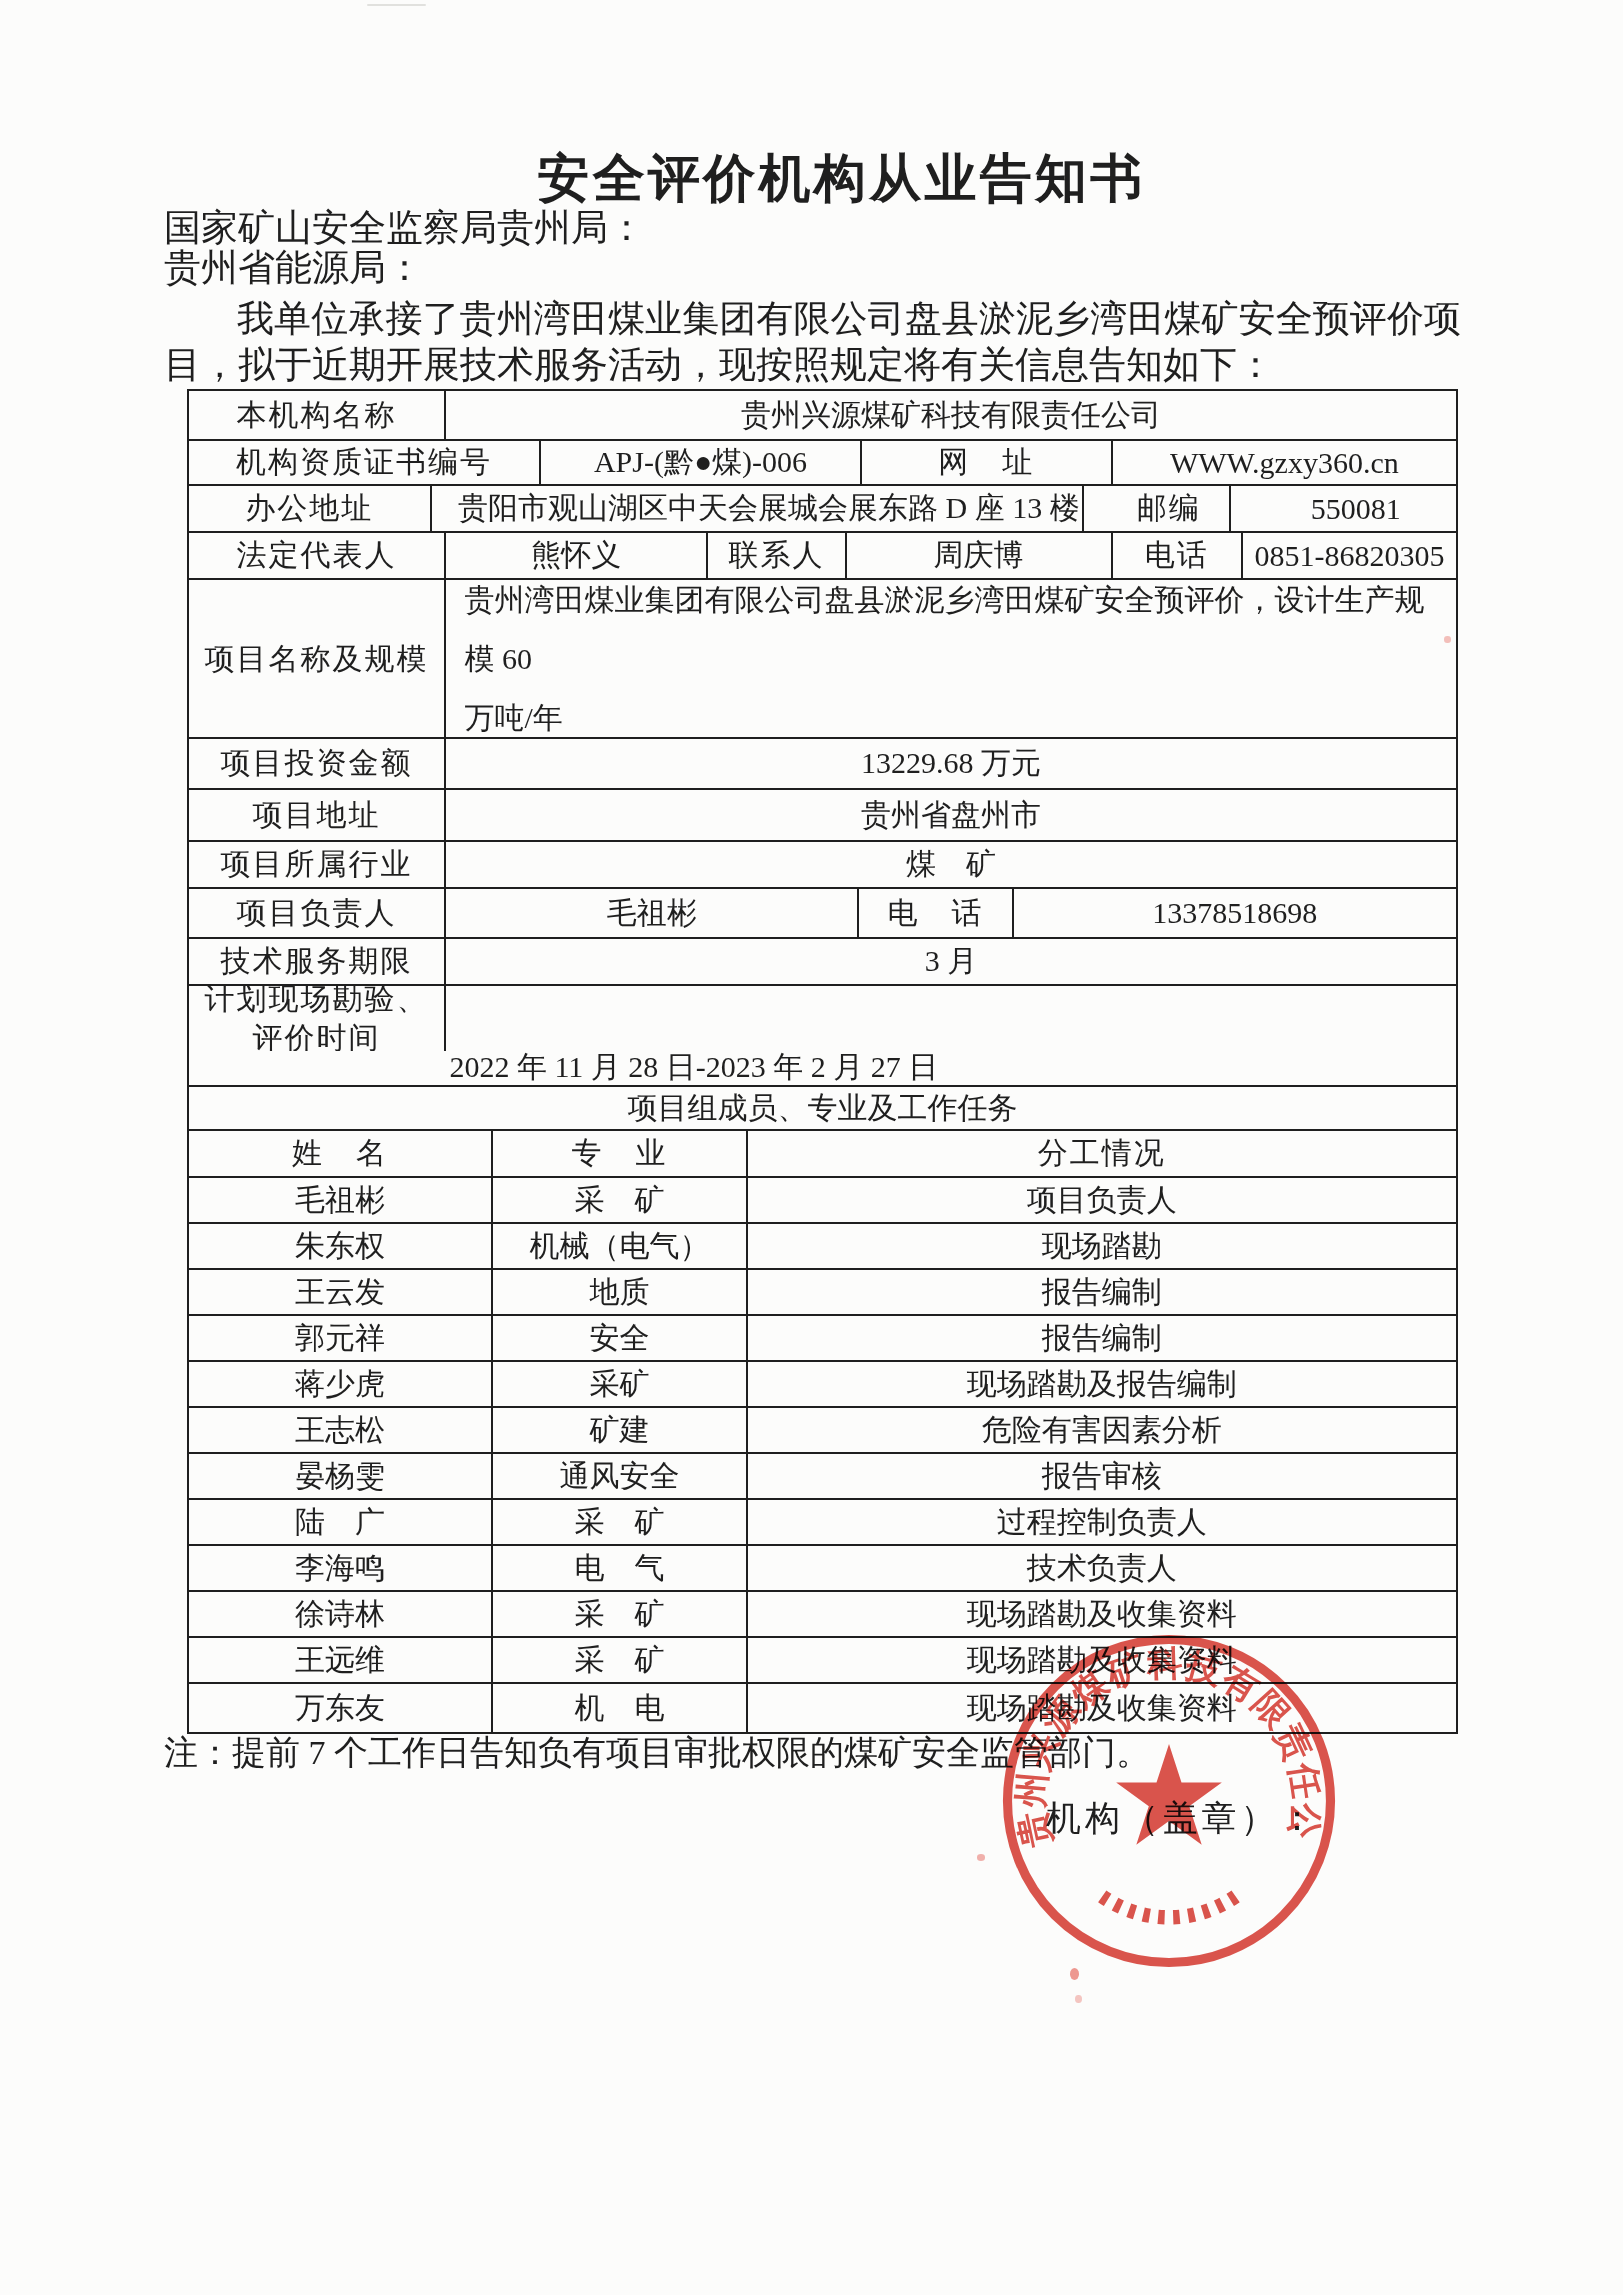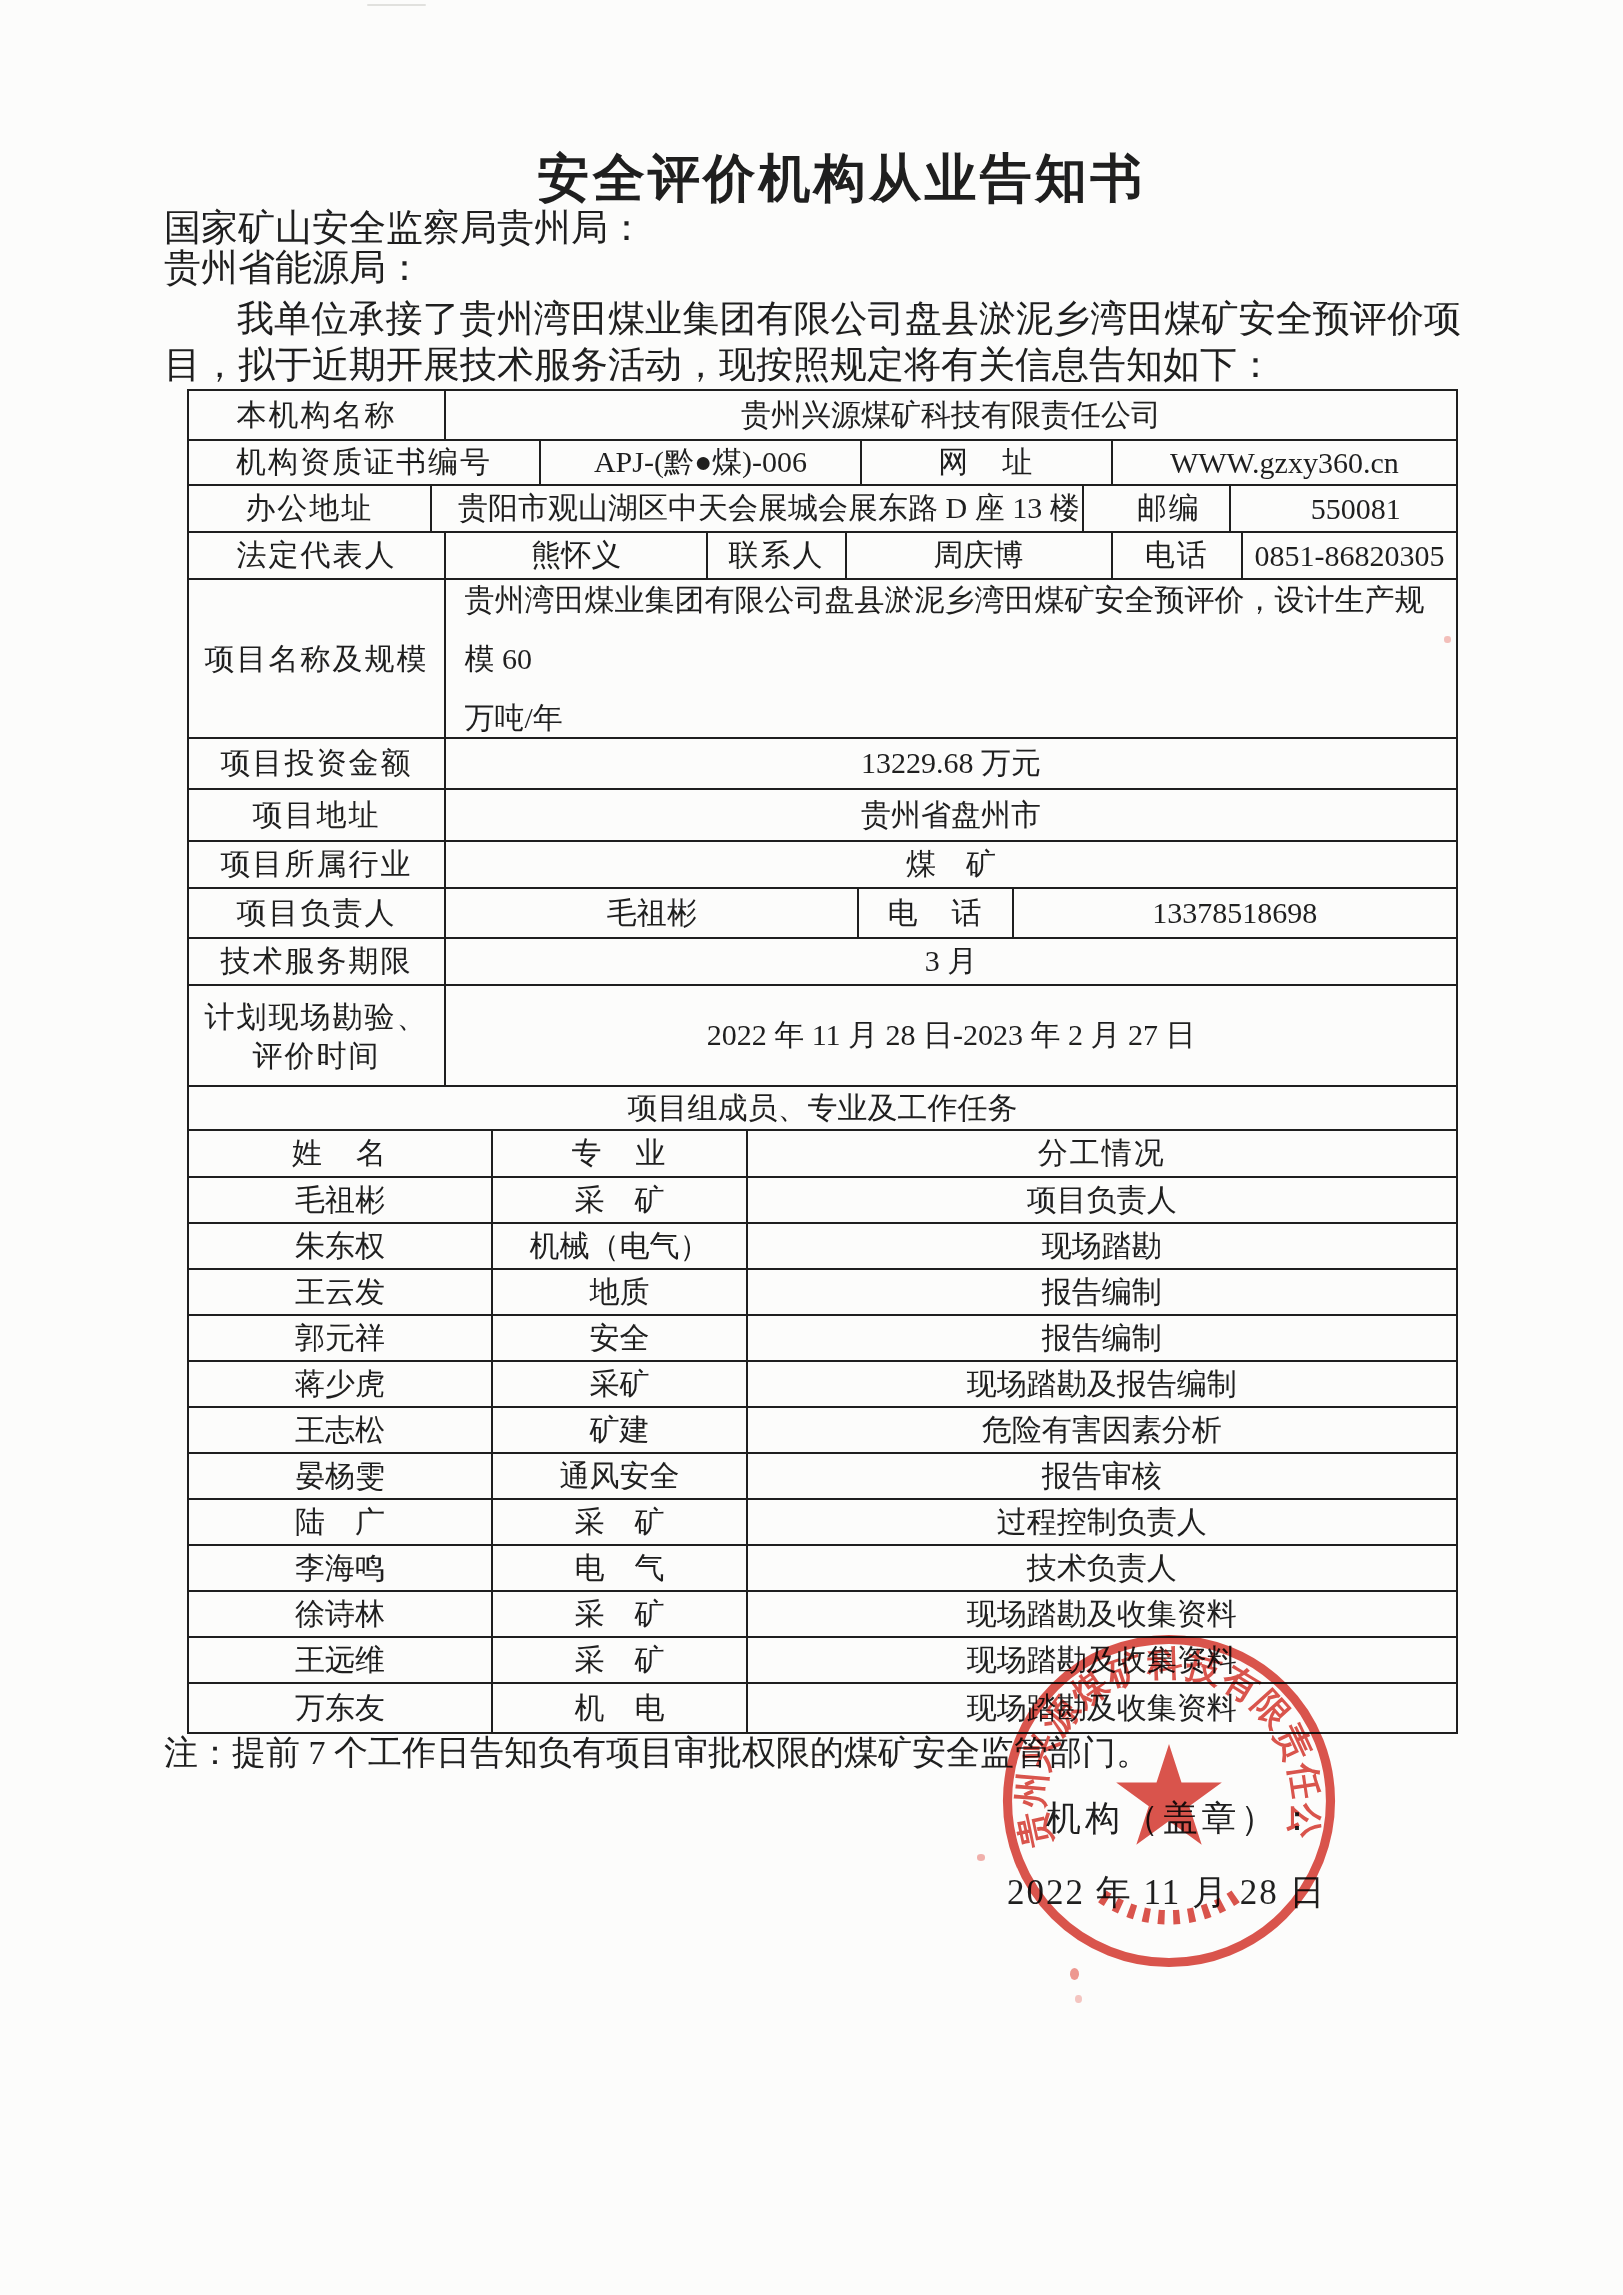--- a/index.html
+++ b/index.html
@@ -163,21 +163,21 @@
       <div class="tcell" style="width:32.6%;">毛祖彬</div>
       <div class="tcell lbl" style="width:12.2%;">电　话</div>
       <div class="tcell" style="width:34.9%;">13378518698</div>
     </div>
 
     <div class="trow" style="height:47px;">
       <div class="tcell lbl" style="width:20.3%;">技术服务期限</div>
       <div class="tcell" style="width:79.7%;">3 月</div>
     </div>
 
-    <div class="trow" style="height:101px;">
+    <div class="trow" style="height:101px;flex-direction:column;">
       <div class="tcell lbl wrapcell" style="width:20.3%;">
         <div class="inner">计划现场勘验、评价时间</div>
       </div>
       <div class="tcell" style="width:79.7%;text-align:right;">2022 年 11 月 28 日-2023 年 2 月 27 日</div>
     </div>
 
     <div class="trow" style="height:44px;">
       <div class="tcell" style="width:100%;">项目组成员、专业及工作任务</div>
     </div>
 
@@ -260,21 +260,20 @@
       <div class="tcell" style="width:55.9%;">现场踏勘及收集资料</div>
     </div>
   </div>
 
   </div>
 
   <div class="note-line">注：提前 7 个工作日告知负有项目审批权限的煤矿安全监管部门。</div>
 
   <div class="seal-caption">机构（盖章）：</div>
 
-  <div class="issue-date">2022 年 11 月 28 日</div>
 
   <svg class="seal" viewBox="0 0 520 520" aria-hidden="true">
     <circle class="seal-ring" cx="260" cy="260" r="247"></circle>
     <path id="ringPath" d="M 79.5,325.7 A 192,192 0 1 1 440.5,325.7" fill="none"></path>
     <text class="seal-text">
       <textPath href="#ringPath" startOffset="0" textLength="780" lengthAdjust="spacing">贵州兴源煤矿科技有限责任公司</textPath>
     </text>
     <polygon class="seal-star" points="260,173 279.1,231.7 340.8,231.7 290.9,268 310,326.8 260,290.5 210,326.8 229.1,268 179.2,231.7 240.9,231.7"></polygon>
     <path class="seal-serial" d="M 157.9,405.8 A 178,178 0 0 0 362.1,405.8"></path>
   </svg>

